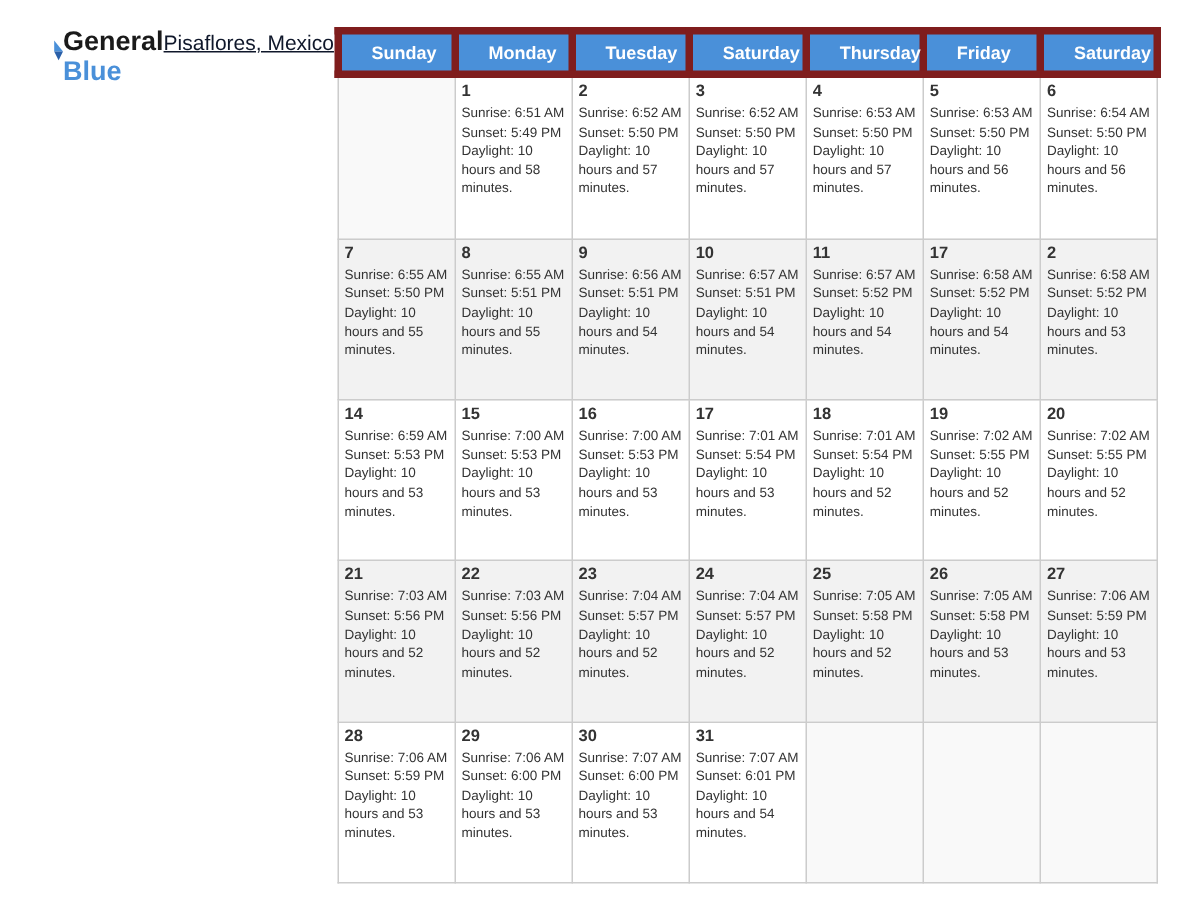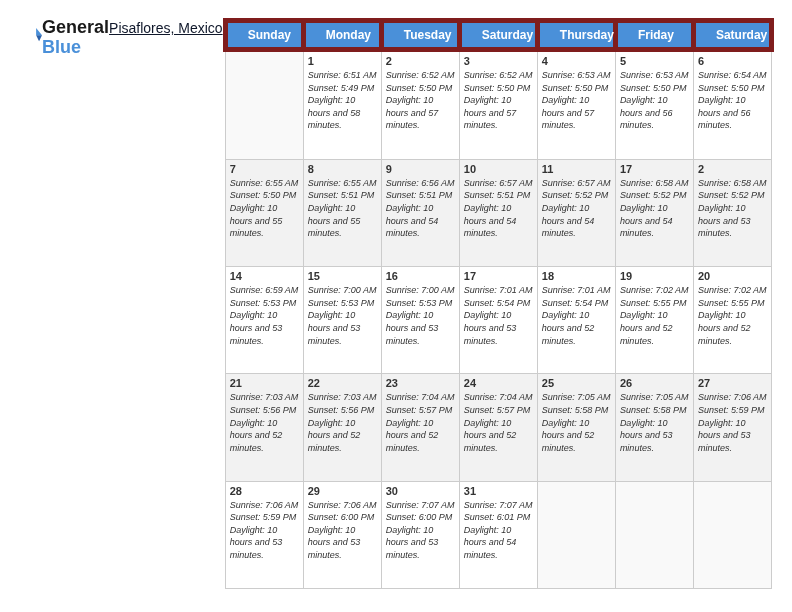--- a/index.html
+++ b/index.html
@@ -81,21 +81,20 @@
     .day-number {
       font-weight: bold;
       font-size: 11px;
       margin-bottom: 2px;
       display: block;
     }
     .day-info {
       font-size: 9px;
       line-height: 1.4;
       color: #333;
-      font-style: italic;
     }
     .empty-cell {
       background: #f9f9f9;
     }
     .row-shaded td {
       background: #f2f2f2;
     }
   </style>
 </head>
 <body>

